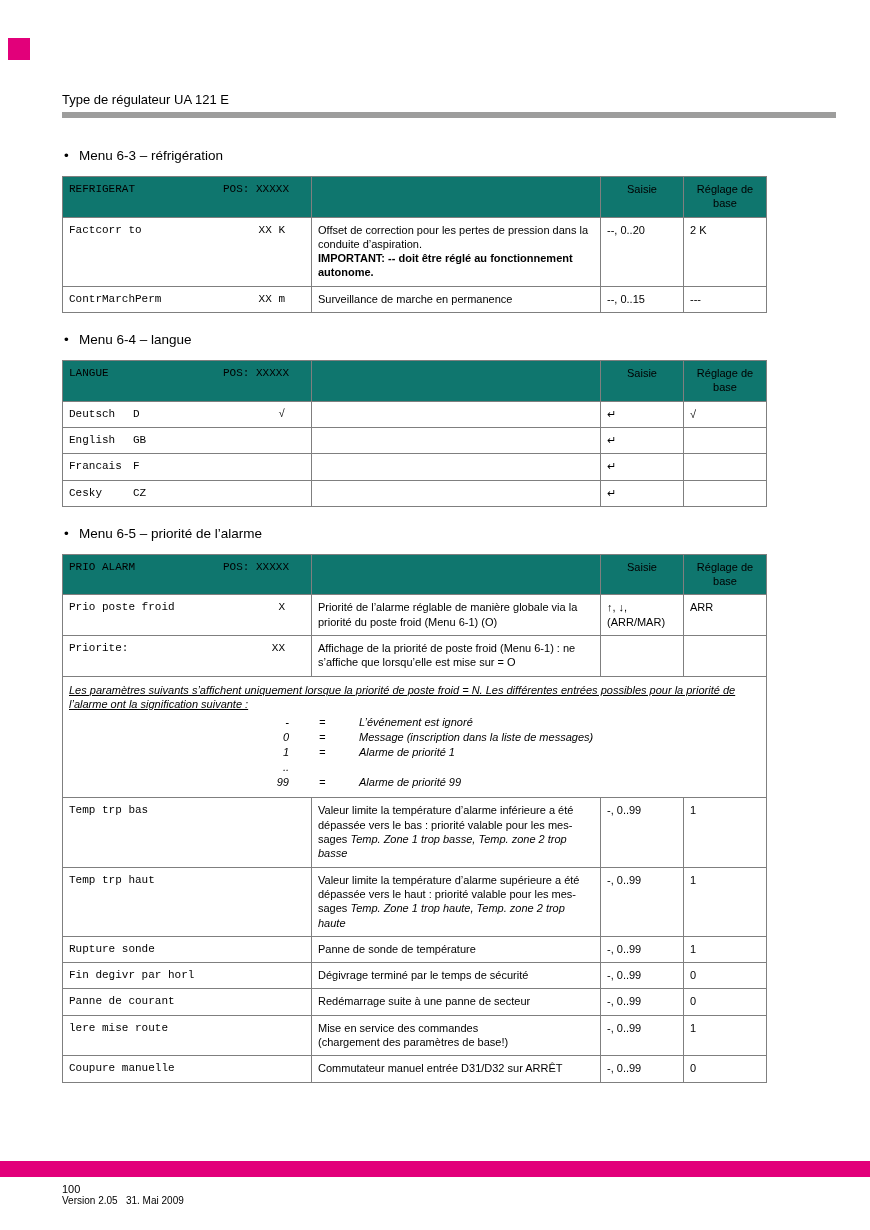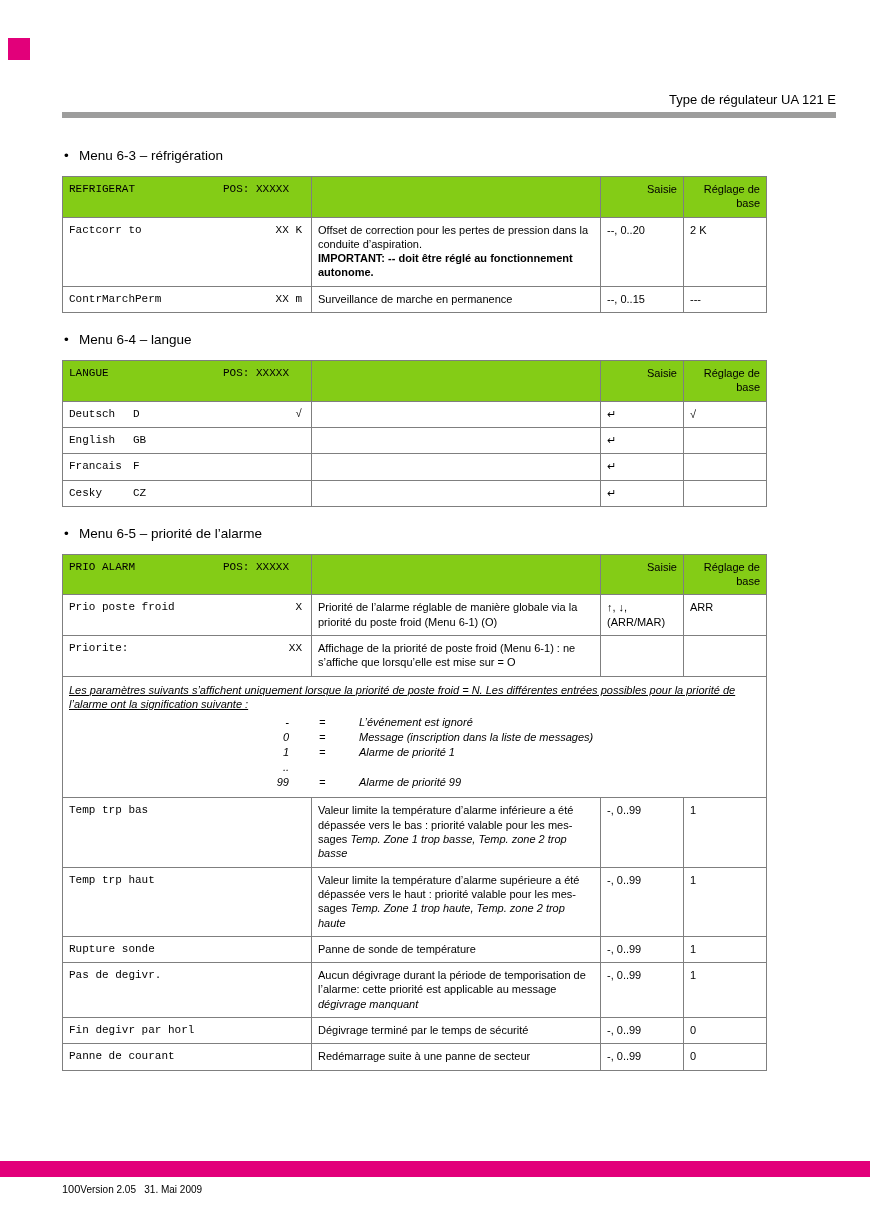--- a/index.html
+++ b/index.html
@@ -1,49 +1,49 @@
 <!DOCTYPE html>
 <html><head>
 <meta charset="utf-8">
 <style>
   html,body{margin:0;padding:0;}
   body{
     width:870px;height:1230px;position:relative;background:#ffffff;
     font-family:"Liberation Sans",sans-serif;color:#000;
   }
   .corner-square{position:absolute;left:8px;top:38px;width:22px;height:22px;background:#e2007a;}
-  .header-title{position:absolute;top:92px;left:62px;width:774px;text-align:right;font-size:13px;}
+  .header-title{position:absolute;top:92px;left:62px;width:774px;text-align:left;font-size:13px;}
   .header-rule{position:absolute;top:112px;left:62px;width:774px;height:6px;background:#9d9d9c;}
   .content{position:absolute;top:142px;left:62px;width:704px;}
   .section-heading{font-size:13.5px;display:flex;margin:19px 0 13px 0;}
   .section:first-child .section-heading{margin-top:6px;}
   .bullet{width:15px;margin-left:2px;}
   table.ptable{border-collapse:collapse;width:704px;table-layout:fixed;}
   col.c1{width:249px;} col.c2{width:289px;} col.c3{width:83px;} col.c4{width:83px;}
   .ptable th,.ptable td{
     border:1px solid #7f7f7f;vertical-align:top;padding:5px 6px 6px 6px;
     font-size:11px;line-height:1.3;
   }
-  .ptable th{background:#84cc16;font-weight:normal;text-align:right;height:28px;}
+  .ptable th{background:#0f766e;font-weight:normal;text-align:center;height:28px;}
   .mono{font-family:"Liberation Mono","DejaVu Sans Mono",monospace;font-size:11px;}
   .th-flex{display:flex;justify-content:space-between;}
   .pos{margin-right:16px;}
   td.pcell{position:relative;padding-right:20px;margin-left:38px;}
-  .pval{position:absolute;top:5px;right:9px;}
+  .pval{position:absolute;top:5px;right:26px;}
   .lname{display:inline-block;width:64px;}
   td.desc{white-space:pre-wrap;}
   td.val{white-space:pre-wrap;}
   td.note{font-style:italic;padding:6px 6px 8px 6px;}
   .note-intro{margin-bottom:4px;text-decoration:underline;}
   .note-entry{display:flex;line-height:1.35;}
   .ne-key{width:32px;text-align:right;margin-left:188px;}
   .ne-eq{width:40px;margin-left:30px;}
   .ne-text{flex:1;}
   .foot-bar{position:absolute;left:0;top:1161px;width:870px;height:16px;background:#e2007a;}
-  .foot-row{position:absolute;top:1183px;left:62px;right:80px;display:flex;justify-content:flex-start;align-items:baseline;}
+  .foot-row{position:absolute;top:1183px;left:62px;right:80px;display:flex;justify-content:flex-start;align-items:baseline;flex-direction:column;}
   .foot-page{font-size:11px;}
   .foot-version{font-size:10px;white-space:pre;}
 </style>
 </head>
 <body>
 
 <div class="corner-square"></div>
 <div class="header-title">Type de régulateur UA 121 E</div>
 <div class="header-rule"></div>
 
@@ -229,34 +229,41 @@
           <td class="val">-, 0..99</td>
           <td class="val">1</td>
         </tr>
         <tr>
           <td class="mono pcell"><span>Rupture sonde</span><span class="pval"></span></td>
           <td class="desc"><span>Panne de sonde de température</span></td>
           <td class="val">-, 0..99</td>
           <td class="val">1</td>
         </tr>
         <tr>
-          <td class="mono pcell"><span>Pas de degivr.</span><span class="pval"></span></td>
-          <td class="desc"><span>Aucun dégivrage durant la période de temporisation de l’alarme: cette priorité est applicable au message </span><span style="font-style: italic;">dégivrage manquant</span></td>
-          <td class="val">-, 0..99</td>
-          <td class="val">1</td>
-        </tr>
-        <tr>
           <td class="mono pcell"><span>Fin degivr par horl</span><span class="pval"></span></td>
           <td class="desc"><span>Dégivrage terminé par le temps de sécurité</span></td>
           <td class="val">-, 0..99</td>
           <td class="val">0</td>
         </tr>
         <tr>
           <td class="mono pcell"><span>Panne de courant</span><span class="pval"></span></td>
           <td class="desc"><span>Redémarrage suite à une panne de secteur</span></td>
+          <td class="val">-, 0..99</td>
+          <td class="val">0</td>
+        </tr>
+        <tr>
+          <td class="mono pcell"><span>lere mise route</span><span class="pval"></span></td>
+          <td class="desc"><span>Mise en service des commandes
+(chargement des paramètres de base!)</span></td>
+          <td class="val">-, 0..99</td>
+          <td class="val">1</td>
+        </tr>
+        <tr>
+          <td class="mono pcell"><span>Coupure manuelle</span><span class="pval"></span></td>
+          <td class="desc"><span>Commutateur manuel entrée D31/D32 sur ARRÊT</span></td>
           <td class="val">-, 0..99</td>
           <td class="val">0</td>
         </tr>
       </tbody>
     </table>
   </div>
 
 </div>
 
 <div class="foot-bar"></div>

